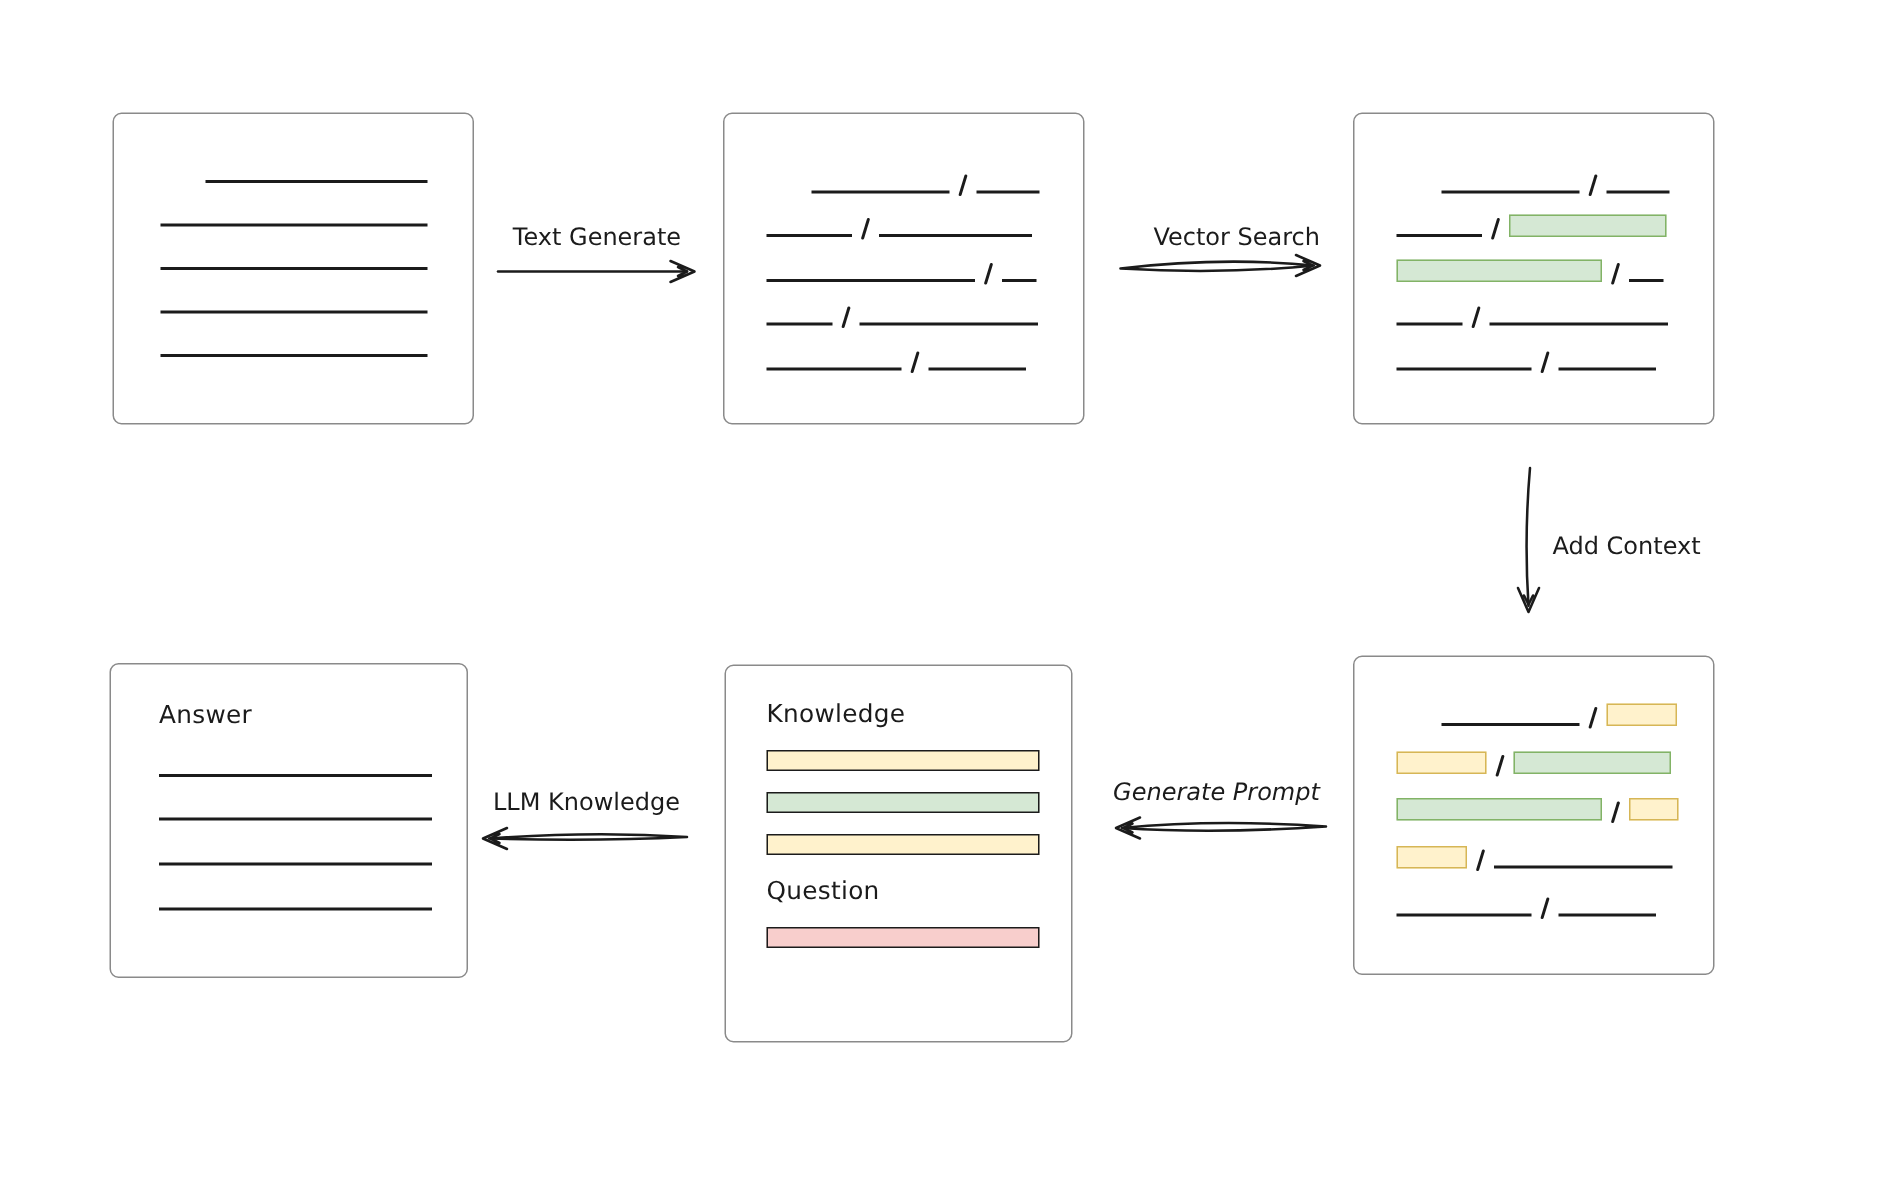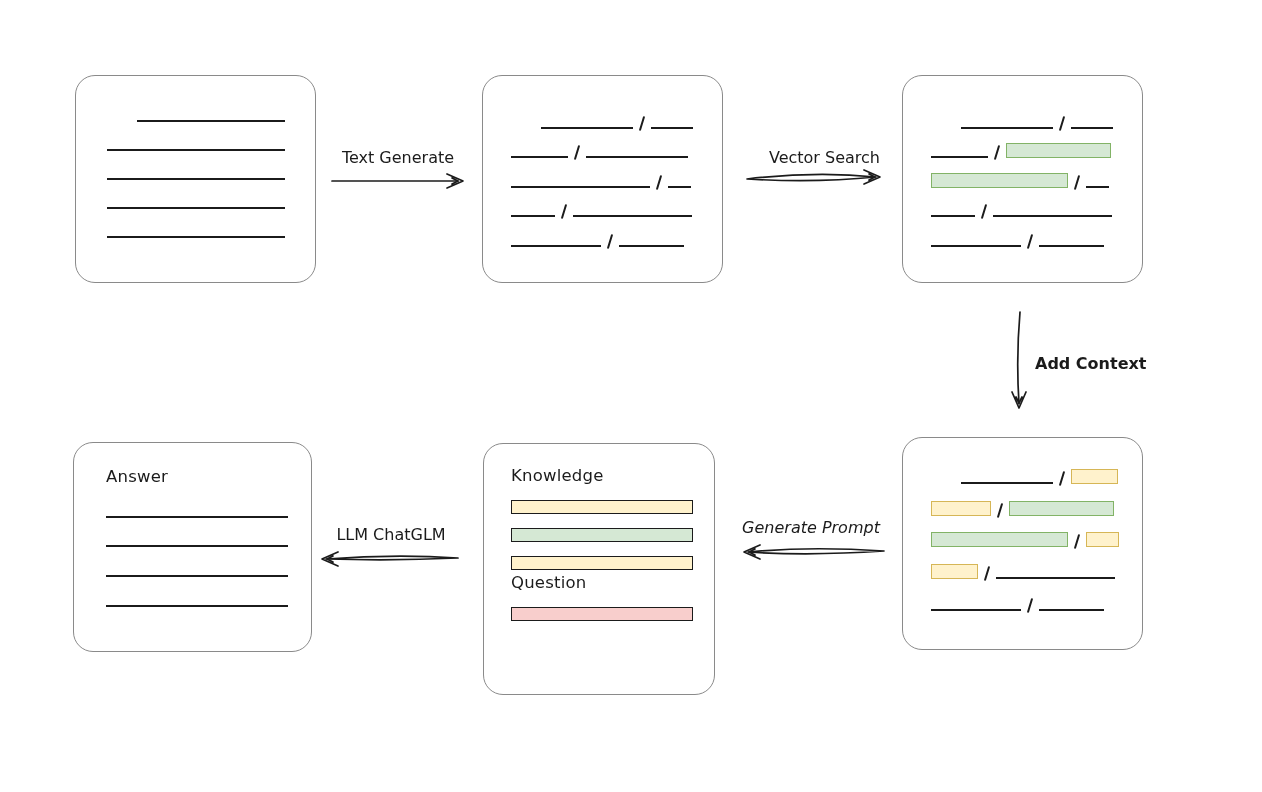--- a/index.html
+++ b/index.html
@@ -9,21 +9,21 @@
     --box-border:#8a8a8a; --ink:#1b1b1b; --bg:#ffffff;
   }
   html,body{margin:0;padding:0;background:var(--bg);}
   #canvas{
     position:relative; width:1262px; height:792px; background:var(--bg);
     font-family:"DejaVu Sans","Liberation Sans",sans-serif; color:var(--ink);
     overflow:hidden;
   }
   .box{
     position:absolute; box-sizing:border-box;
-    border:1.5px solid var(--box-border); border-radius:20px; background:var(--bg);
+    border:1.5px solid var(--box-border); border-radius:6px; background:var(--bg);
   }
   
   .seg-row{display:flex; align-items:flex-end; height:29.5px;}
   .seg-gap{display:inline-block; height:1px;}
   .seg-line{display:inline-block; height:0; border-bottom:2px solid var(--ink);}
   .seg-slash{
     display:inline-block; width:2px; height:15px; background:var(--ink);
     border-radius:1px; transform:rotate(17deg); margin:0 8px -2px 8px;
   }
   .seg-bar{display:inline-block; height:15px; box-sizing:border-box; border:1.6px solid;}
@@ -36,21 +36,21 @@
   #chunks-box{left:482px; top:75px; width:241px; height:208px; padding:23px 0 0 28px;}
   #matched-box{left:902px; top:75px; width:241px; height:208px; padding:23px 0 0 28px;}
   #context-box{left:902px; top:437px; width:241px; height:213px; padding:14px 0 0 28px;}
   #context-box .seg-row{height:31.8px;}
   #prompt-box{left:483px; top:443px; width:232px; height:252px; padding:22px 0 0 27px;}
   #answer-box{left:73px; top:442px; width:239px; height:210px; padding:24px 0 0 32px;}
   .box-title{font-size:16.5px; line-height:20px; letter-spacing:.2px;}
   .prompt-bar{width:182px; height:14px; box-sizing:border-box; border:1.6px solid;}
   #prompt-box .prompt-bar{margin-top:14px;}
   #prompt-box [data-bars]{margin-bottom:2px;}
-  #question-label{margin-top:3px;}
+  #question-label{margin-top:14px;}
   #answer-box .seg-row{height:29.7px;}
   #answer-box .answer-lines{margin-top:1px;}
   
   .flow-label{position:absolute; font-size:16px; line-height:22px; white-space:nowrap; text-align:center;}
   #caption{
     position:absolute; left:783px; top:686px; font-size:18px; white-space:nowrap;
   }
   
   #arrows{position:absolute; left:0; top:0; width:1262px; height:792px; pointer-events:none;}
   #arrows path{stroke:var(--ink); fill:none; stroke-linecap:round; stroke-linejoin:round;}
@@ -217,17 +217,17 @@
           <span class="seg-line" style="width: 182px;"></span>
         </div>
         <div class="seg-row">
           <span class="seg-line" style="width: 182px;"></span>
         </div>
       </div>
   </div>
 
   <div class="flow-label" style="left:334px; top:147px; width:128px;">Text Generate</div>
   <div class="flow-label" style="left:742px; top:147px; width:138px;text-align:right;">Vector Search</div>
-  <div class="flow-label" style="left:1035px; top:353px; text-align:center;font-weight:bold;">Add Context</div>
+  <div class="flow-label" style="left:1035px; top:353px; text-align:center;">Add Context</div>
   <div class="flow-label" style="left:736px; top:517px; width:150px;font-style:italic;">Generate Prompt</div>
-  <div class="flow-label" style="left:326px; top:524px; width:130px;">LLM ChatGLM</div>
+  <div class="flow-label" style="left:326px; top:524px; width:130px;">LLM Knowledge</div>
 
 </div>
 
 </body></html>

